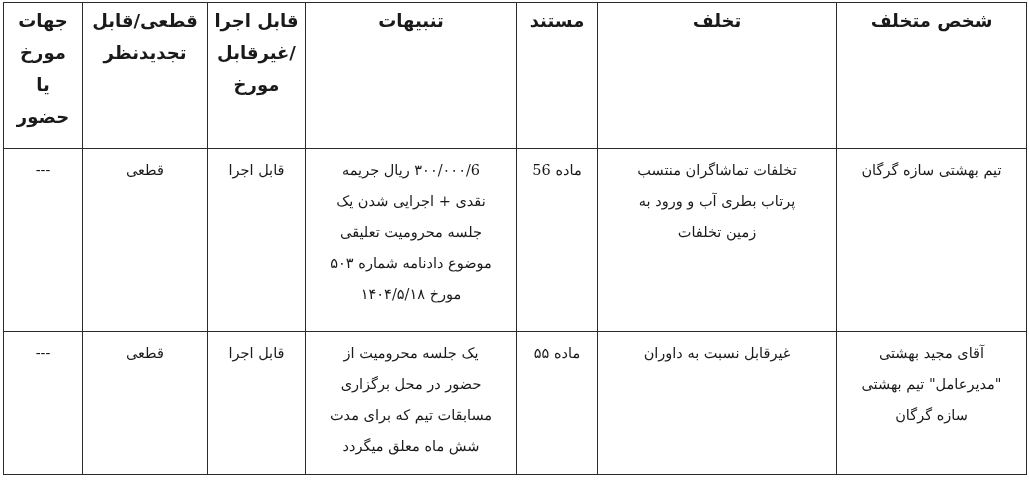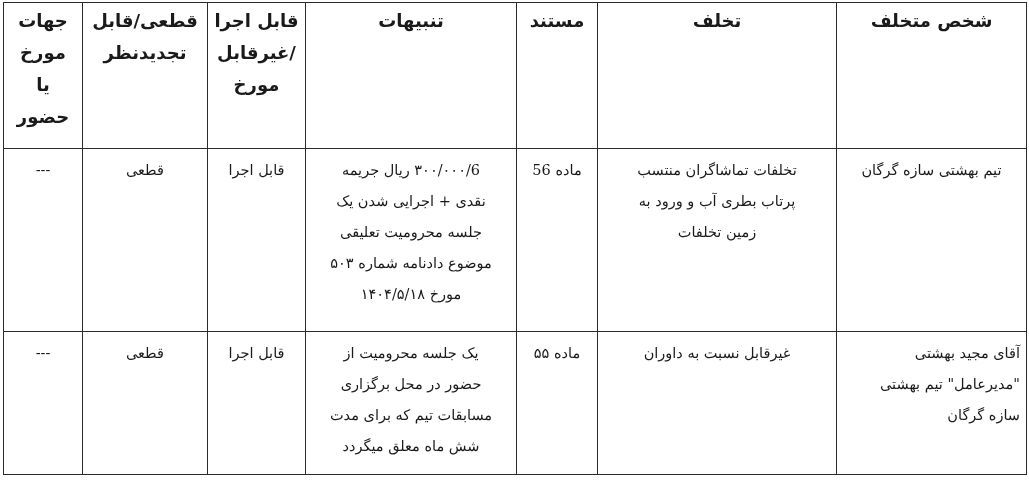--- a/index.html
+++ b/index.html
@@ -99,21 +99,21 @@
         <span class="line">جلسه محرومیت تعلیقی</span>
         <span class="line">موضوع دادنامه شماره ۵۰۳</span>
         <span class="line">مورخ ۱۴۰۴/۵/۱۸</span>
       </td>
       <td><span>قابل اجرا</span></td>
       <td><span>قطعی</span></td>
       <td><span>---</span></td>
     </tr>
 
     <tr class="row-2">
-      <td class="person" style="text-align:right">
+      <td class="person" style="text-align:center">
         <span class="line">آقای مجید بهشتی</span>
         <span class="line">"مدیرعامل" تیم بهشتی</span>
         <span class="line">سازه گرگان</span>
       </td>
       <td class="violation">
         <span class="line">غیرقابل نسبت به داوران</span>
       </td>
       <td class="mandate"><span>ماده ۵۵</span></td>
       <td>
         <span class="line">یک جلسه محرومیت از</span>

